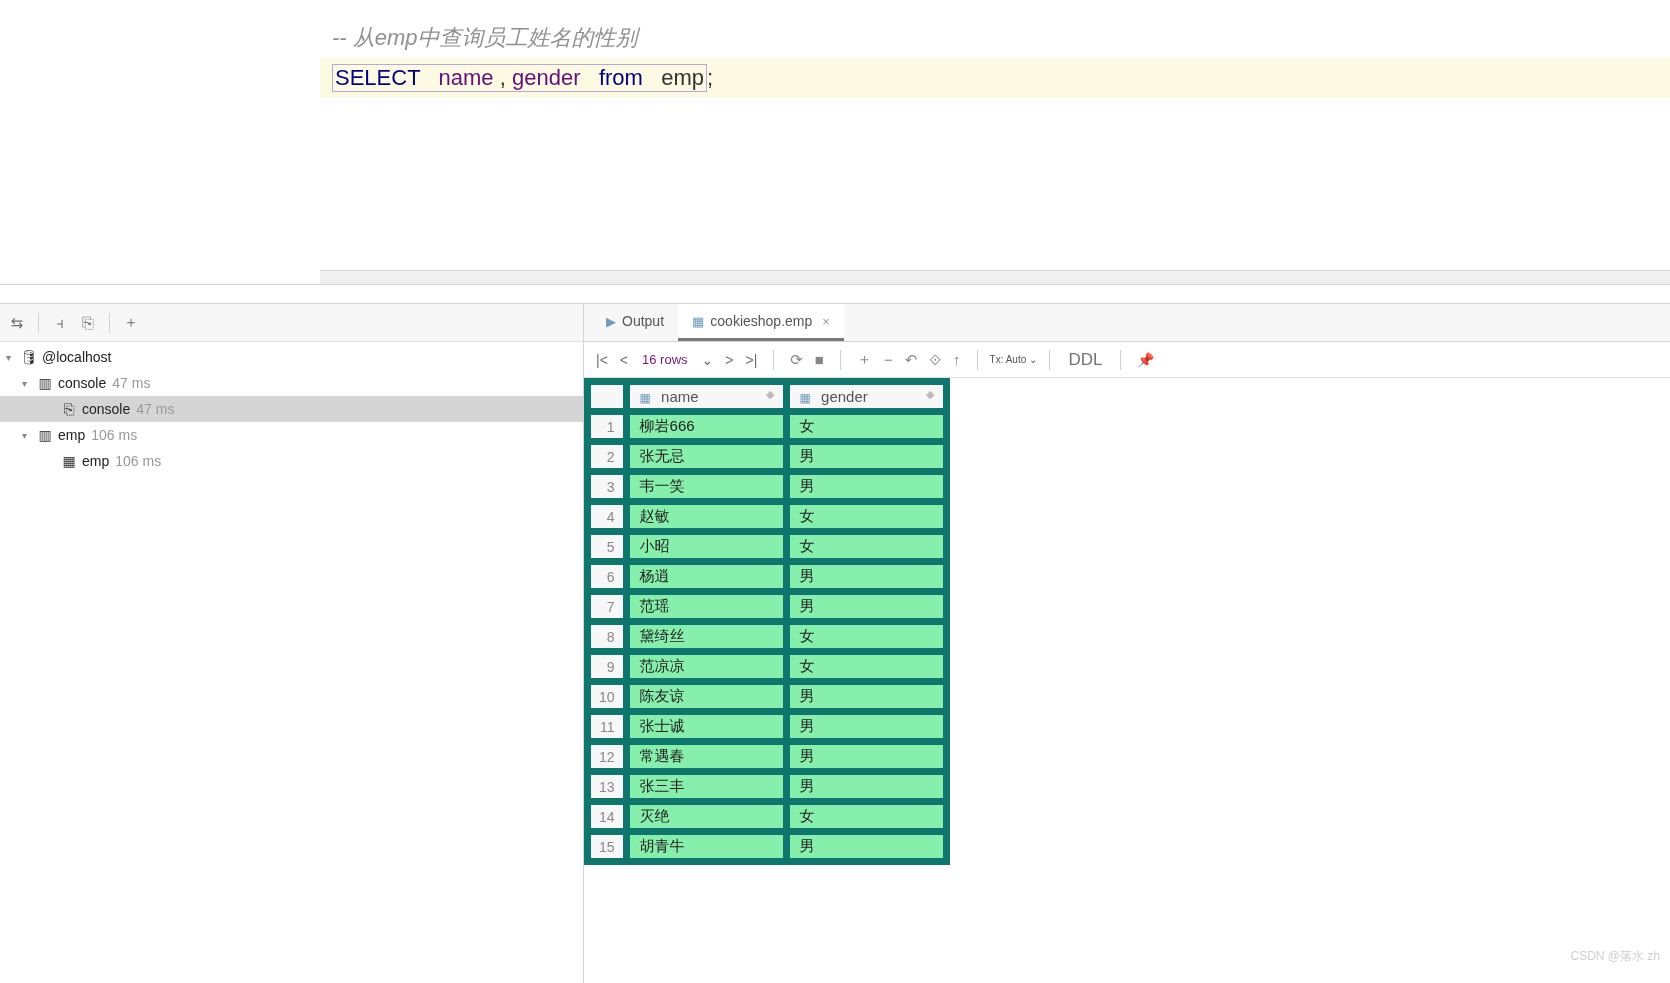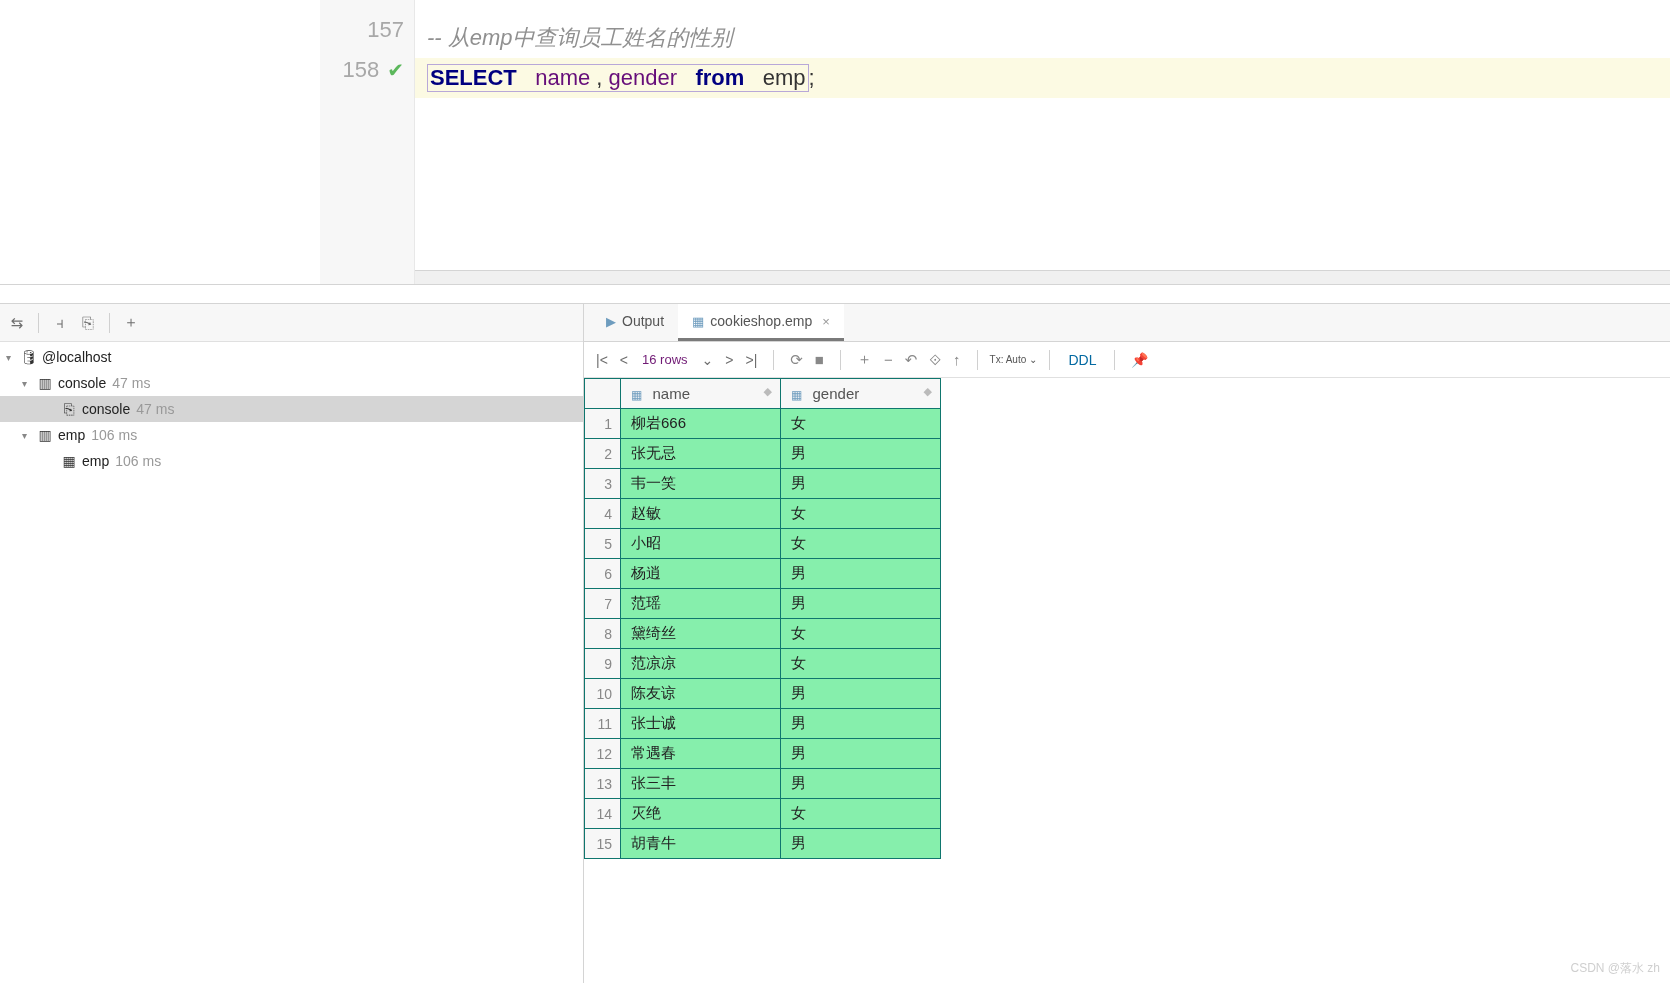--- a/index.html
+++ b/index.html
@@ -6,21 +6,21 @@
 body { background:#fff; color:#333; font-size:13px; width:1670px; height:983px; overflow:hidden; display:flex; flex-direction:column; }
 .editor-area { height:285px; display:flex; background:#fff; border-bottom:1px solid #d4d4d4; }
 .left-gutter-strip { width:320px; background:#fff; }
 .gutter { width:95px; background:#f7f7f7; border-right:1px solid #e8e8e8; padding-top:10px; }
 .gutter-row { height:40px; display:flex; align-items:center; justify-content:flex-end; padding-right:10px; color:#a8a8a8; font-size:22px; font-family:"Consolas",monospace; }
 .gutter-row .chk { margin-left:8px; color:#5cb85c; font-size:20px; }
 .code { flex:1; padding-top:18px; font-family:"JetBrains Mono","Consolas",monospace; font-size:22px; position:relative; }
 .code-line { height:40px; display:flex; align-items:center; padding-left:12px; }
 .code-line.hl { background:#fcfae3; }
 .comment { color:#909090; font-style:italic; }
-.kw { color:#000080; font-weight:bold;text-align:center; }
+.kw { color:#000080; font-weight:normal;text-align:center; }
 .ident { color:#660e7a; }
 .punct { color:#333; }
 .sql-box { border:1px solid #b8a8d8; padding:0 2px; }
 .scroll-hint { position:absolute; bottom:0; left:0; right:0; height:14px; background:#f0f0f0; border-top:1px solid #d4d4d4; }
 
 .mid-gap { height:18px; background:#fff; }
 
 .bottom-panel { flex:1; display:flex; background:#f7f7f7; border-top:1px solid #d4d4d4; }
 .left-pane { width:584px; border-right:1px solid #d4d4d4; display:flex; flex-direction:column; }
 .left-toolbar { height:38px; border-bottom:1px solid #e0e0e0; display:flex; align-items:center; padding:0 4px; gap:2px; }
@@ -42,51 +42,42 @@
 .tab.active { border-bottom:3px solid #7a7a7a; background:#fff; }
 .tab .ticon2 { color:#6e9cbe; font-size:13px; }
 .tab .close { color:#999; margin-left:4px; font-size:13px; }
 
 .res-toolbar { height:36px; border-bottom:1px solid #e0e0e0; display:flex; align-items:center; padding:0 8px; gap:4px; background:#fff; color:#6e6e6e; }
 .res-toolbar .nav { font-size:14px; cursor:pointer; padding:0 4px; }
 .res-toolbar .rows-lbl { font-size:13px; color:#701a75; padding:0 6px; cursor:pointer; }
 .res-toolbar .sep { width:1px; height:20px; background:#d0d0d0; margin:0 8px; }
 .res-toolbar .act { font-size:15px; cursor:pointer; padding:0 4px; color:#888; }
 .res-toolbar .txlbl { font-size:10px; color:#555; cursor:pointer; }
-.res-toolbar .ddl { font-size:14px; color:#0369a1; padding:0 6px; cursor:pointer; }
+.res-toolbar .ddl { font-size:17px; color:#737373; padding:0 6px; cursor:pointer; }
 .res-toolbar .pin { font-size:14px; cursor:pointer; padding:0 4px; }
 
 .grid { flex:1; overflow:auto; font-family:"JetBrains Mono","Consolas",monospace; font-size:15px; }
 .grid table { border-collapse:collapse; }
-.grid th, .grid td { border:1px solid #0f766e; height:30px; text-align:left; padding:0 10px; }
+.grid th, .grid td { border:7px solid #0f766e; height:30px; text-align:left; padding:0 10px; }
 .grid .rownum-h { width:36px; background:#f7f7f7; }
 .grid .rownum { width:36px; background:#f7f7f7; color:#888; text-align:right; padding:0 8px; font-size:14px; }
 .grid th.colh { background:#f7f7f7; font-weight:normal; color:#555; position:relative; }
 .grid th.colh .cicon { color:#6e9cbe; margin-right:6px; font-size:12px; }
 .grid th.colh .sort { position:absolute; right:8px; color:#bbb; font-size:11px; }
 .grid .col-name { width:160px; }
 .grid .col-gender { width:160px; }
 .grid td { background:#86efac; color:#222; }
 
-.watermark { position:fixed; bottom:6px; right:10px; font-size:12px; color:#cfcfcf; pointer-events:none; }
+.watermark { position:fixed; bottom:18px; right:10px; font-size:12px; color:#cfcfcf; pointer-events:none; }
 </style>
 </head>
 <body>
 
 <div class="editor-area">
   <div class="left-gutter-strip"></div>
-  <div class="gutter">
-    <div class="gutter-row">
-      <span>157</span>
-    </div>
-    <div class="gutter-row">
-      <span>158</span>
-      <span class="chk">✔</span>
-    </div>
-  </div>
   <div class="code">
     <div class="code-line">
       <span class="comment">--  从emp中查询员工姓名的性别</span>
     </div>
     <div class="code-line hl">
       <span class="sql-box">
         <span class="kw">SELECT</span>
         <span>&nbsp;</span>
         <span class="ident">name</span>
         <span class="punct">,</span>

